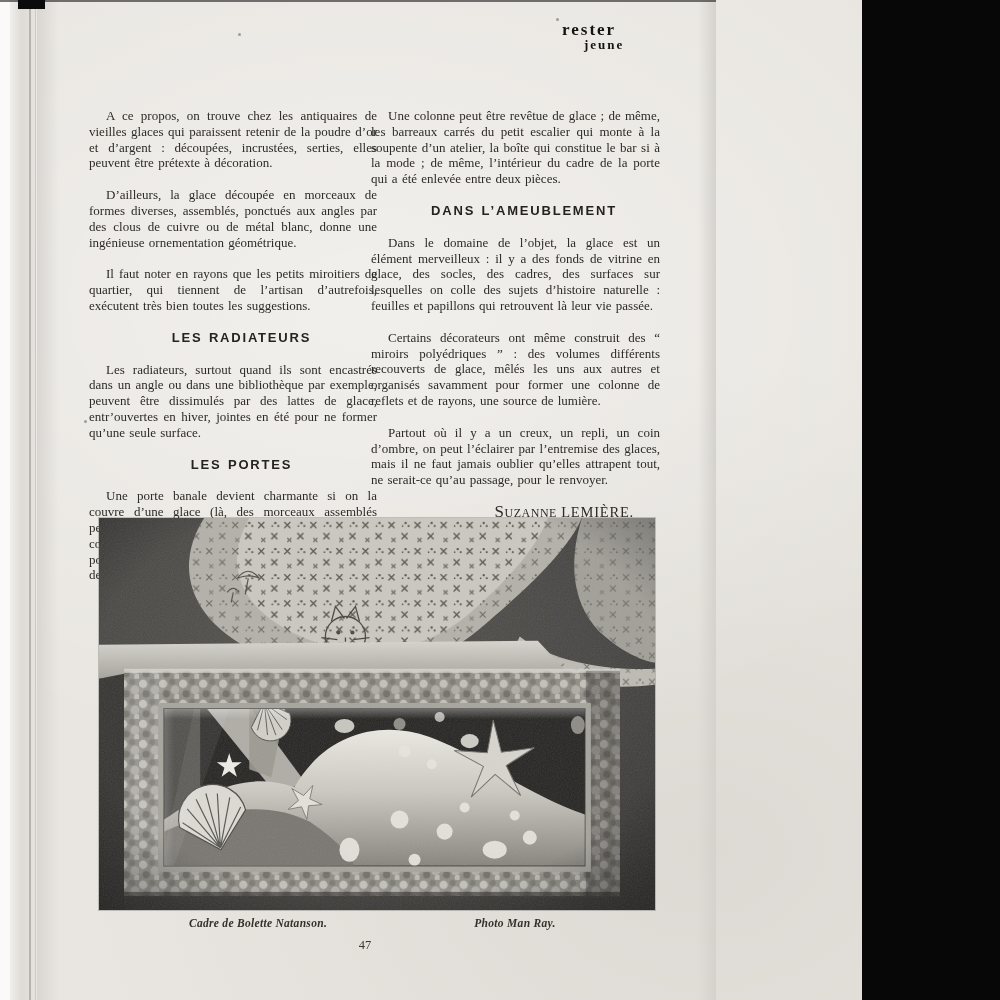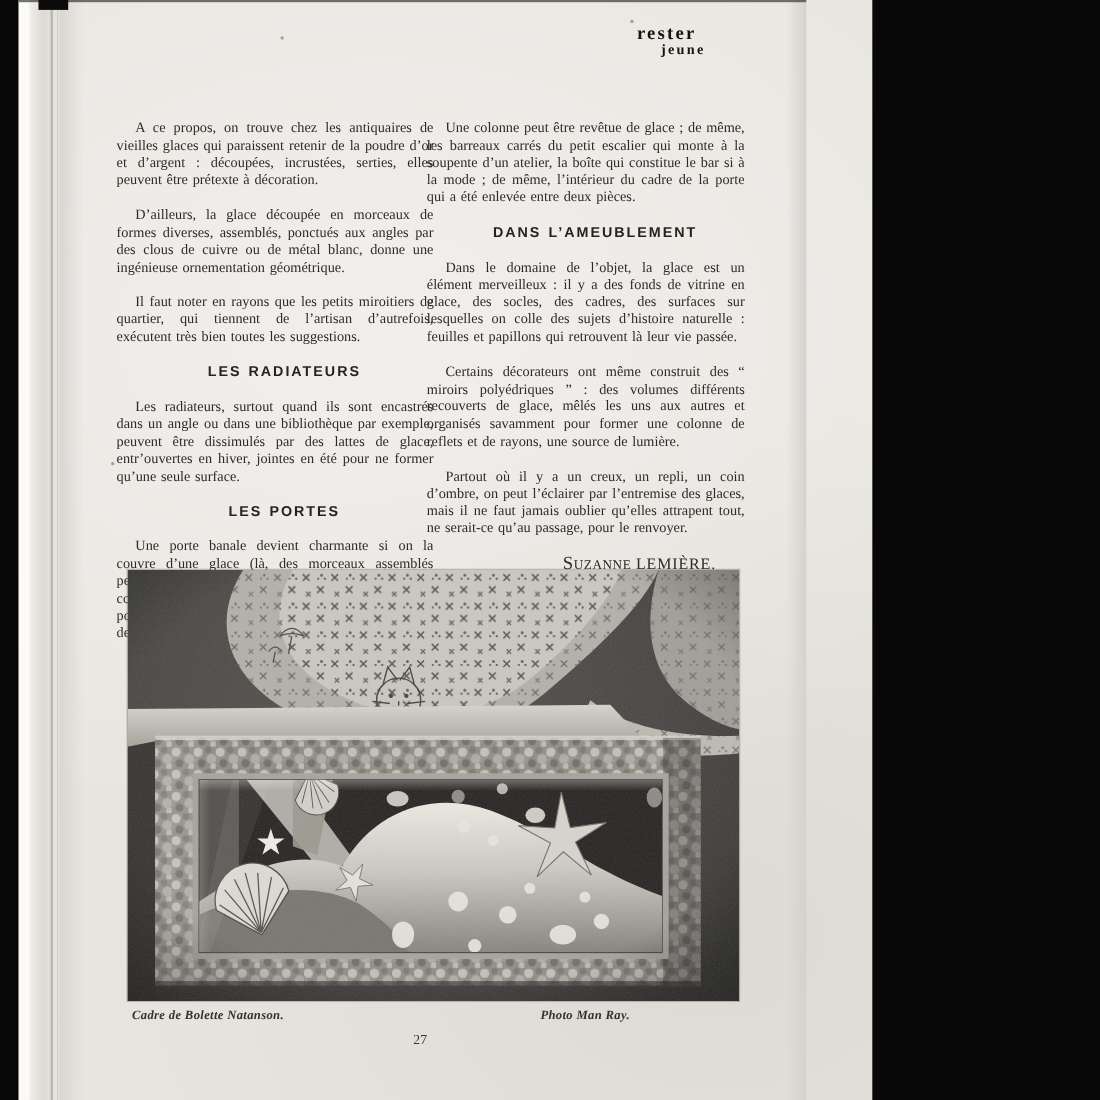--- a/index.html
+++ b/index.html
@@ -1,21 +1,21 @@
 <!DOCTYPE html>
 <html><head>
 <meta charset="utf-8">
 <style>
   html,body{margin:0;padding:0;}
   body{background:#070707;width:1000px;height:1000px;overflow:hidden;
        font-family:"Liberation Serif","DejaVu Serif",serif;}
   .scan{position:relative;width:1000px;height:1000px;background:#070707;}
 
   
-  .page{position:absolute;left:17px;top:0;width:776px;height:1000px;
+  .page{position:absolute;left:0;top:0;width:862px;height:1000px;
         background:#e9e6e1;
         background-image:
           radial-gradient(1100px 760px at 42% 30%, rgba(255,255,255,.38), rgba(0,0,0,0) 62%),
           radial-gradient(900px 700px at 82% 85%, rgba(115,110,100,.10), rgba(0,0,0,0) 70%);}
   .edge-white{position:absolute;left:0;top:0;width:10px;height:100%;background:#fbfaf8;}
   .edge-shade{position:absolute;left:10px;top:0;width:26px;height:100%;
         background:linear-gradient(90deg,#f1efec 0%,#dedbd6 45%,#e7e4e0 100%);}
   .gutter-line1{position:absolute;left:29px;top:0;width:2px;height:100%;background:#a7a49f;opacity:.75;}
   .gutter-line2{position:absolute;left:35px;top:0;width:1px;height:100%;background:#b9b6b1;opacity:.6;}
   .gutter-soft{position:absolute;left:37px;top:0;width:22px;height:100%;
@@ -46,21 +46,21 @@
   .signature .caps{font-size:14.5px;letter-spacing:.8px;}
 
   
   .photo{position:absolute;left:99px;top:518px;width:556px;height:392px;margin:0;padding:0;
          box-shadow:0 0 0 1px rgba(60,58,54,.25);}
   .photo svg{display:block;}
 
   
   .caption{position:absolute;top:917px;font-style:italic;font-weight:700;
         font-size:11.5px;color:#34302a;letter-spacing:.3px;}
-  .caption-left{left:103px;width:310px;text-align:left;}
+  .caption-left{left:103px;width:310px;text-align:center;}
   .caption-right{left:400px;width:256px;text-align:center;padding-right:26px;box-sizing:border-box;}
   .folio{position:absolute;left:340px;top:938px;width:50px;text-align:center;
         font-size:12.5px;color:#3a362f;}
 </style>
 </head>
 <body>
 
 <div class="scan">
   <div class="page">
 
@@ -265,15 +265,15 @@
           <rect x="65" y="190" width="10" height="156" fill="url(#glassLeft)"></rect>
         </g>
 
         <rect x="0" y="0" width="555" height="390" fill="url(#vin)"></rect>
         <rect x="0" y="0" width="555" height="390" filter="url(#grain)" opacity=".3"></rect>
       </svg>
     </figure>
 
     <div class="caption caption-left">Cadre de Bolette Natanson.</div>
     <div class="caption caption-right">Photo Man Ray.</div>
-    <div class="folio">27</div>
+    <div class="folio">47</div>
   </div>
 </div>
 
 </body></html>

